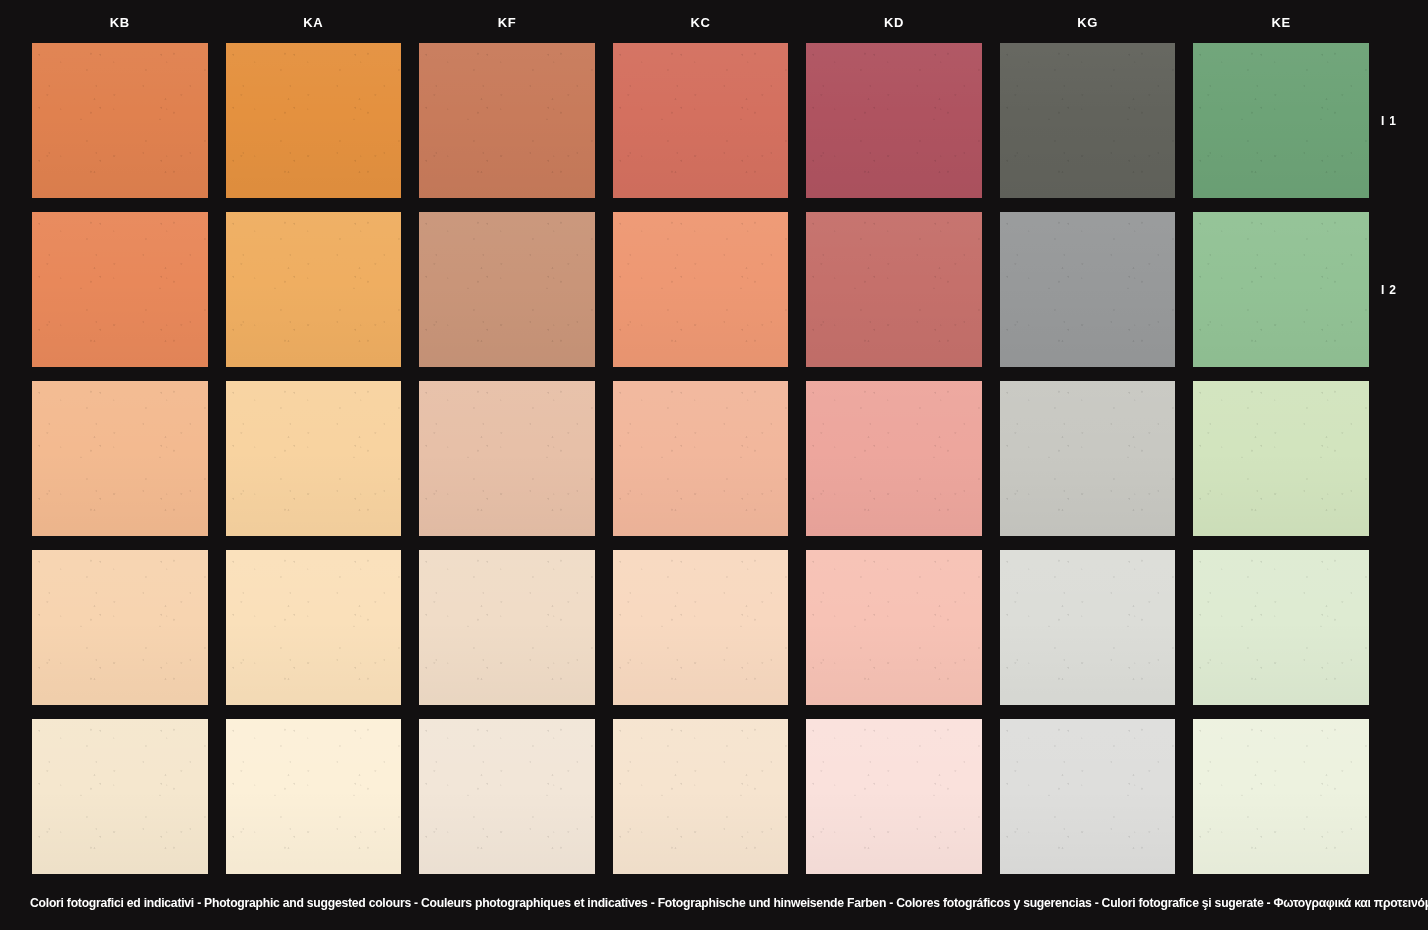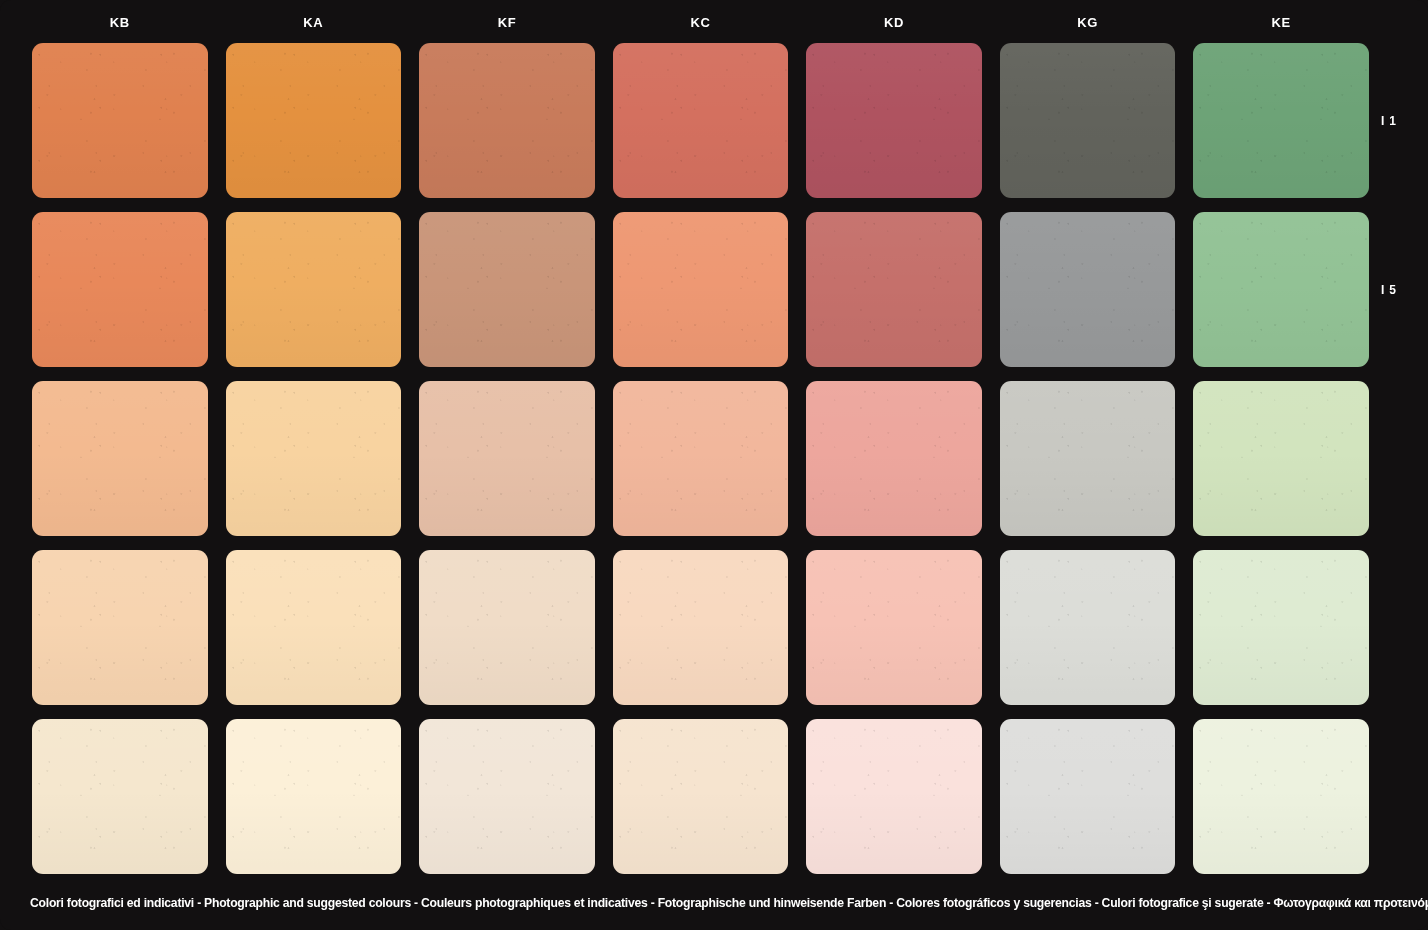--- a/index.html
+++ b/index.html
@@ -1,15 +1,15 @@
 <!DOCTYPE html>
 <html><head>
 <meta charset="utf-8">
 <style>
-  * { box-sizing: border-box; margin: 0; padding: 0; border-radius: 11px; }
+  * { box-sizing: border-box; margin: 0; padding: 0; }
 
   html, body {
     width: 1428px;
     height: 930px;
     background: #121011;
     font-family: "Liberation Sans", sans-serif;
     overflow: hidden;
   }
 
   #page {
@@ -181,18 +181,18 @@
       <div class="swatch" style="background-color: rgb(252, 240, 216);"></div>
       <div class="swatch" style="background-color: rgb(242, 230, 216);"></div>
       <div class="swatch" style="background-color: rgb(246, 228, 207);"></div>
       <div class="swatch" style="background-color: rgb(250, 225, 220);"></div>
       <div class="swatch" style="background-color: rgb(222, 222, 220);"></div>
       <div class="swatch" style="background-color: rgb(237, 242, 223);"></div>
     </div>
 
   <div id="row-labels">
     <div class="row-label">I 1</div>
-    <div class="row-label">I 5</div>
+    <div class="row-label">I 2</div>
   </div>
 
   <div id="caption">Colori fotografici ed indicativi - Photographic and suggested colours - Couleurs photographiques et indicatives - Fotographische und hinweisende Farben - Colores fotográficos y sugerencias - Culori fotografice şi sugerate - Φωτογραφικά και προτεινόμενα χρώματα.</div>
 
 </div>
 
 </body></html>

